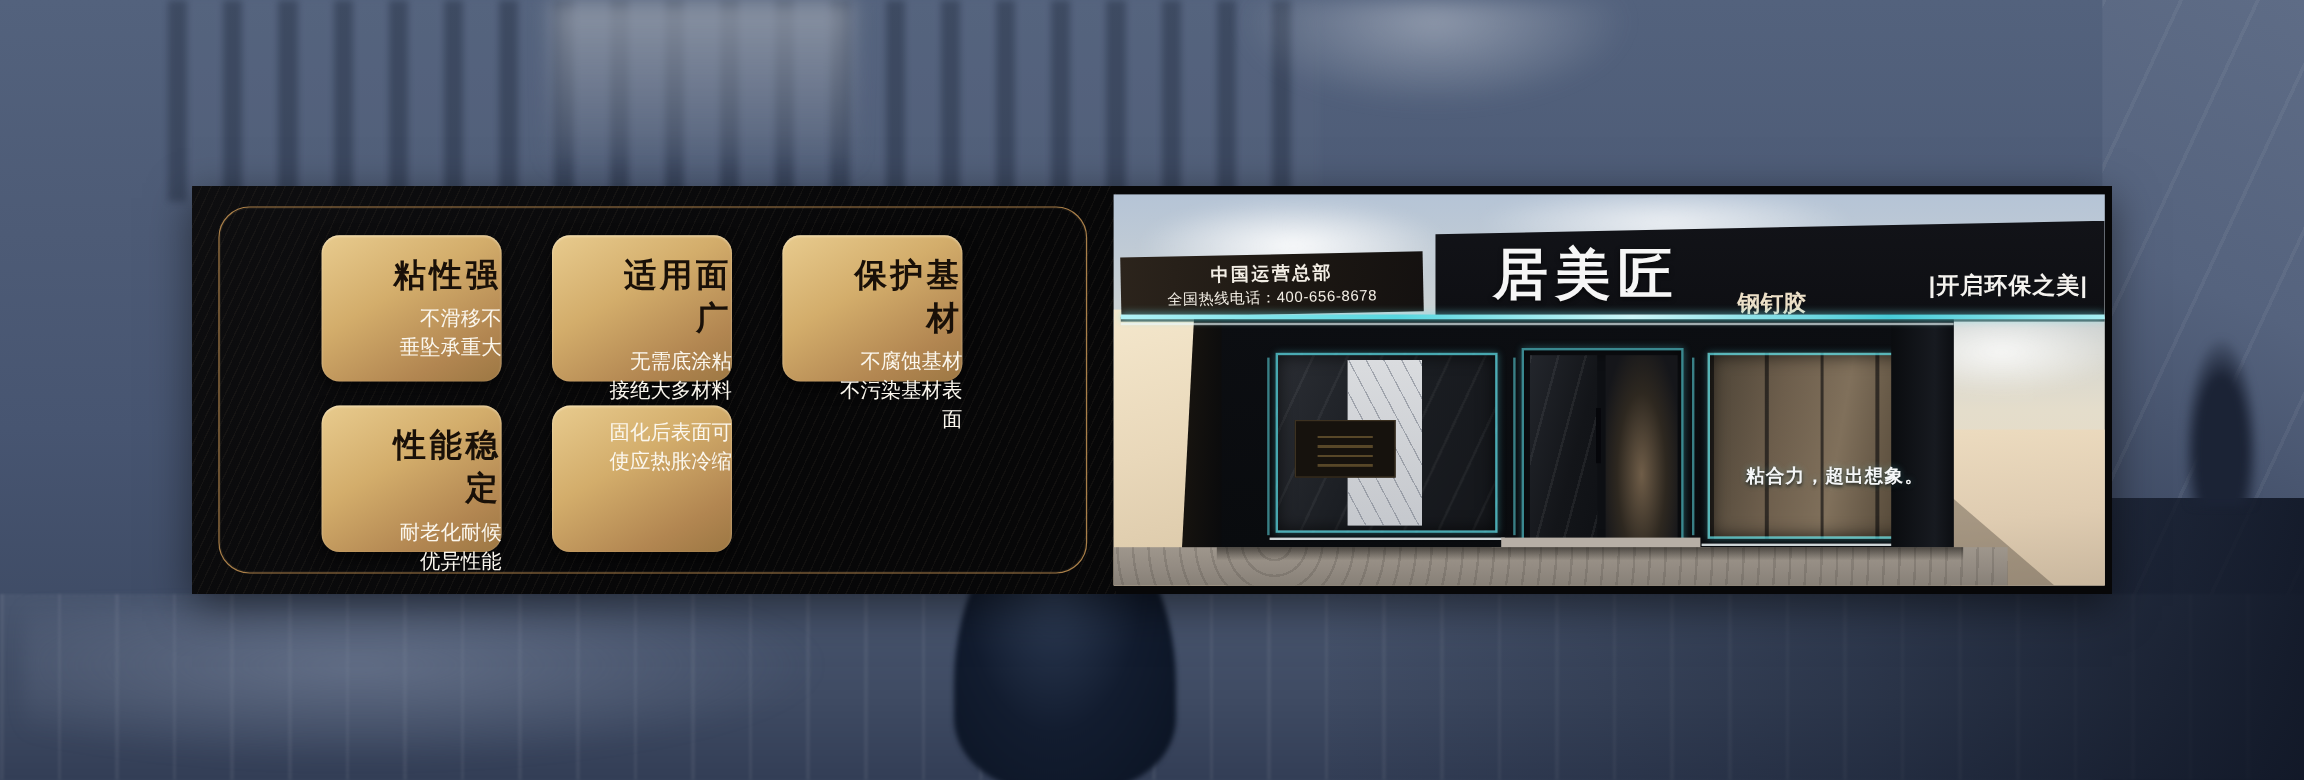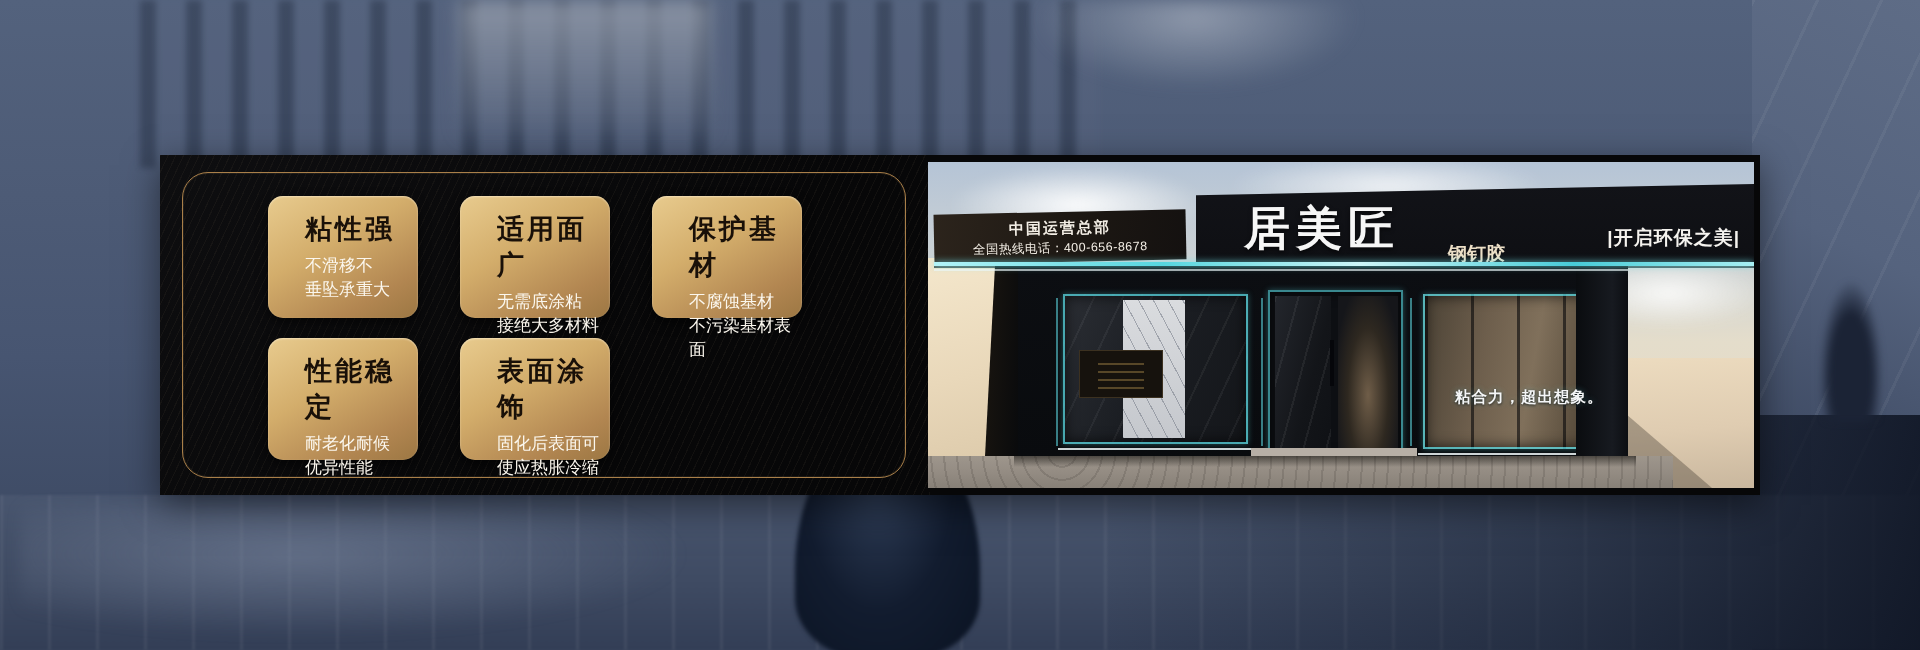--- a/index.html
+++ b/index.html
@@ -39,21 +39,21 @@
 
   
   .left-panel{position:absolute;left:0;top:0;width:770px;height:340px;
      background:repeating-linear-gradient(115deg,rgba(82,72,58,.14) 0 1px,rgba(0,0,0,0) 1px 7px),
                 linear-gradient(135deg,#0e0e10 0%,#070708 62%);}
   .gold-frame{position:absolute;left:22px;top:17px;width:722px;height:304px;
      border:1px solid #a97f49;border-radius:26px;
      box-shadow:inset 0 0 0 1px rgba(255,214,150,.08);}
   .cards-grid{position:absolute;left:108px;top:41px;display:grid;
      grid-template-columns:repeat(3,150px);grid-auto-rows:122px;column-gap:42px;row-gap:20px;}
-  .card{border-radius:15px;text-align:left;padding-top:11px;box-sizing:border-box;
+  .card{border-radius:15px;text-align:right;padding-top:11px;box-sizing:border-box;
      background:linear-gradient(150deg,#e8cb8e 0%,#d3ad6b 40%,#b28651 78%,#9c7743 100%);
      box-shadow:inset 0 1px 2px rgba(255,246,222,.55),0 5px 12px rgba(0,0,0,.55);padding-left:37px;}
   .card-title{font-size:27px;font-weight:800;color:#191008;letter-spacing:3px;margin:4px 0 7px 0;}
   .card-line{font-size:17px;color:#fbf7ee;line-height:1.42;}
 
   
   .photo{position:absolute;left:768px;top:7px;width:826px;height:326px;overflow:hidden;
      background:linear-gradient(180deg,#b5c4d6 0%,#ccd2d4 30%,#e4ddcb 55%,#e7d8c0 100%);}
   .cloud{position:absolute;background:radial-gradient(ellipse,rgba(255,255,255,.95),rgba(255,255,255,0) 70%);filter:blur(6px);}
   .cloud.c1{left:20px;top:4px;width:260px;height:78px;}
@@ -175,21 +175,20 @@
         </div>
 
         <div class="card">
           <div class="card-title">性能稳定</div>
           <div class="card-line">耐老化耐候</div>
           <div class="card-line">优异性能</div>
         </div>
 
 
         <div class="card">
-          <div class="card-title">表面涂饰</div>
           <div class="card-line">固化后表面可</div>
           <div class="card-line">使应热胀冷缩</div>
         </div>
 
       </div>
     </div>
 
     <div class="photo">
       <div class="cloud c1"></div>
       <div class="cloud c2"></div>

